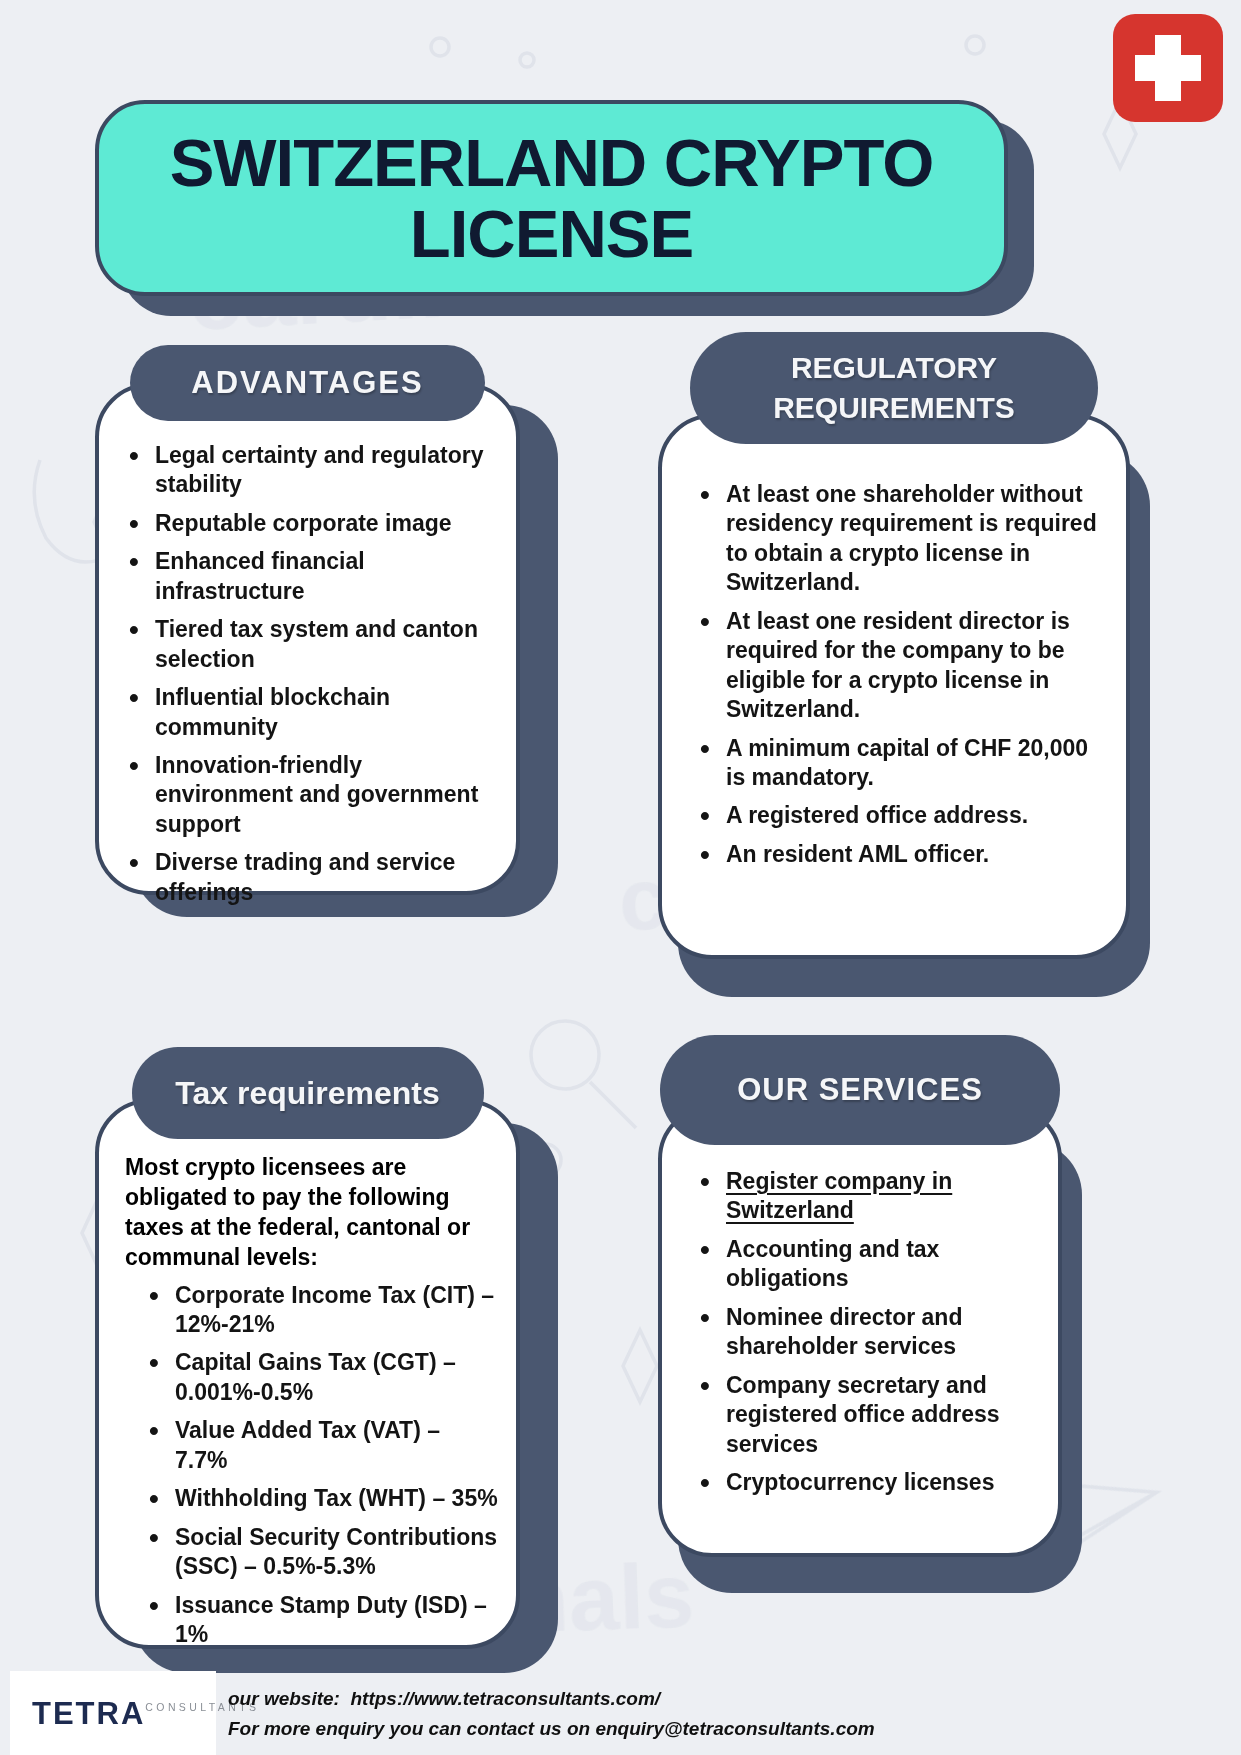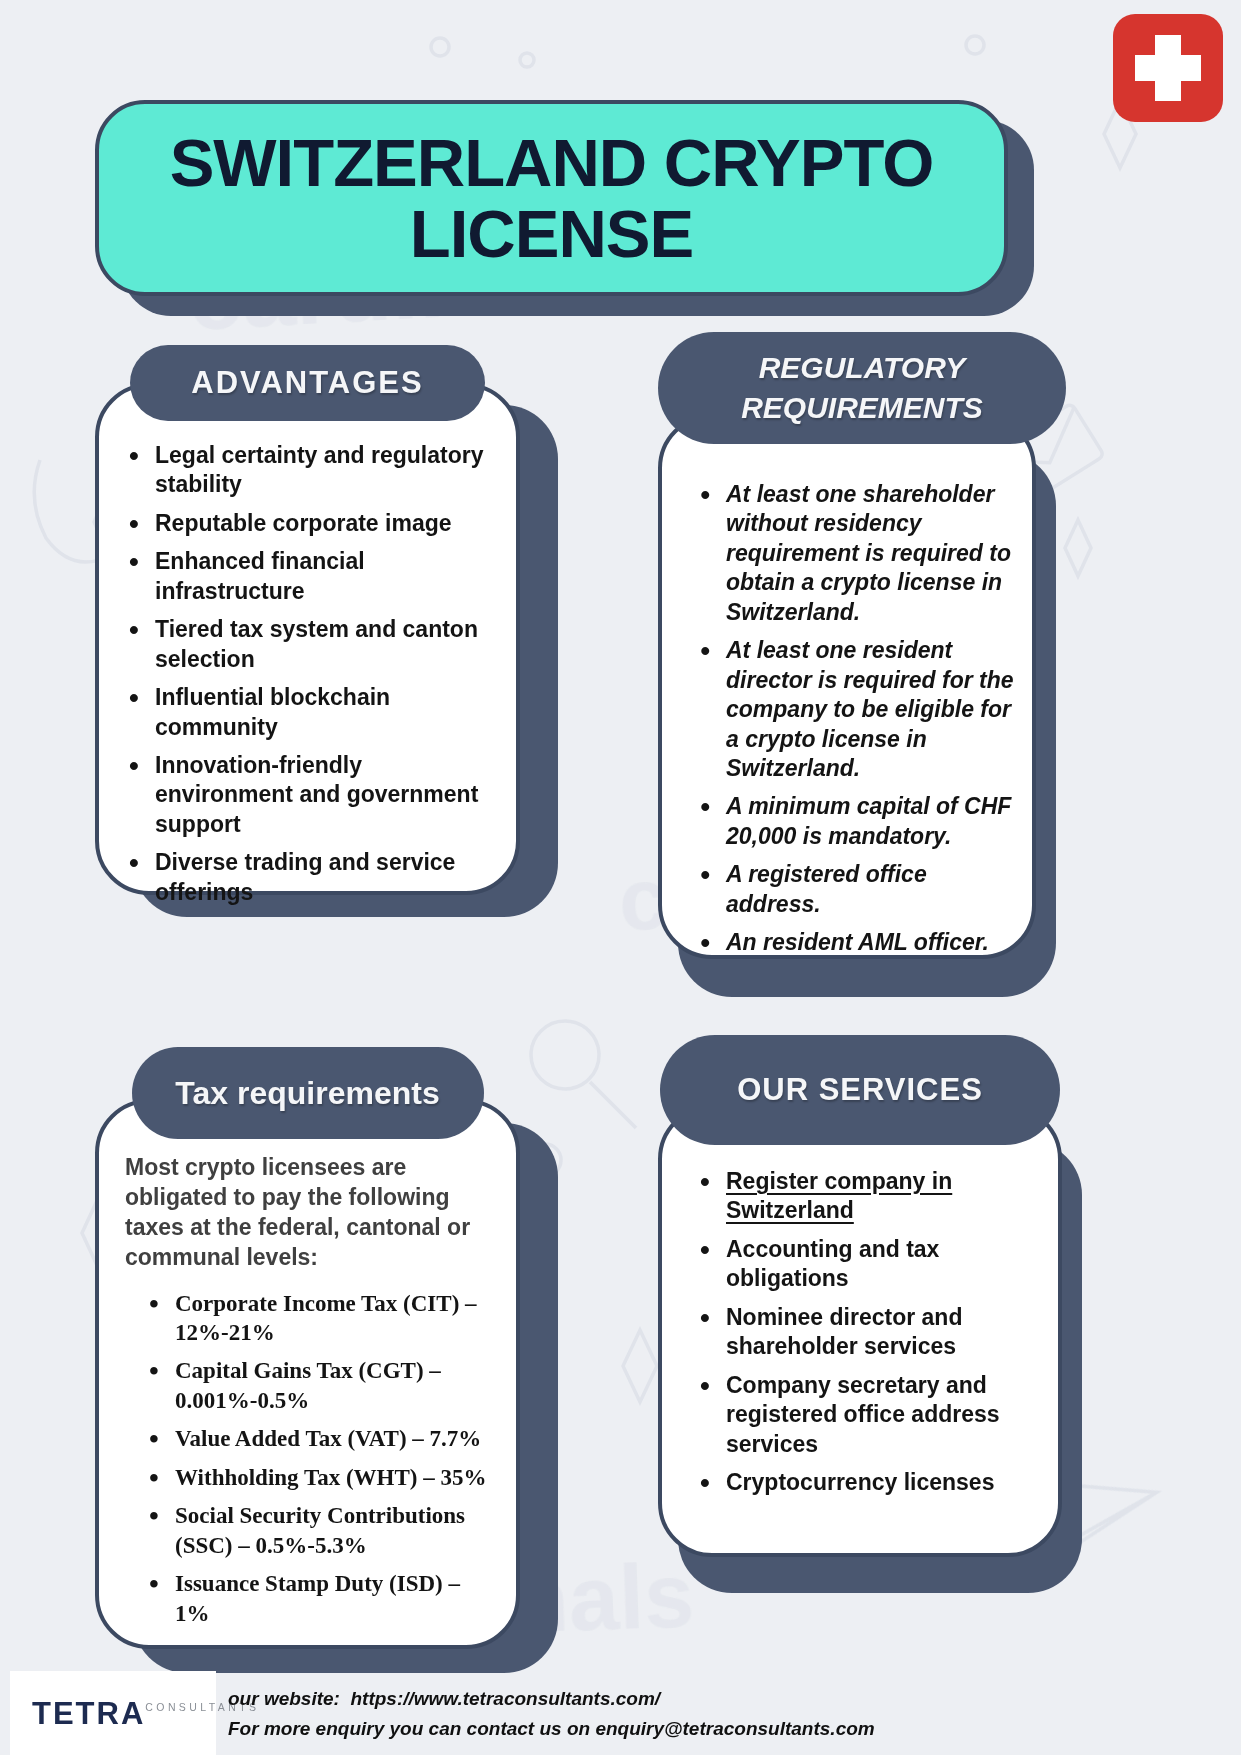--- a/index.html
+++ b/index.html
@@ -27,43 +27,43 @@
   .pill{position:relative;z-index:2;margin:0 auto;background:#4a5770;border-radius:999px;
     display:flex;align-items:center;justify-content:center;color:#f5f6f8;font-weight:700;
     text-align:center;text-shadow:1px 2px 2px rgba(0,0,0,.25);}
   .panel{position:relative;z-index:1;background:#ffffff;border:4px solid #3c4961;border-radius:54px;}
 
   .card-advantages{left:95px;top:345px;width:425px;}
   .card-advantages .pill{width:355px;height:76px;font-size:31px;letter-spacing:2px;}
   .card-advantages .panel{height:512px;margin-top:-38px;box-shadow:38px 22px 0 #4a5770;
     padding:54px 14px 16px 22px;box-sizing:border-box;}
 
-  .card-regulatory{left:658px;top:332px;width:378px;font-style:italic;}
+  .card-regulatory{left:658px;top:332px;width:472px;}
   .card-regulatory .pill{width:408px;height:112px;font-size:30px;line-height:1.35;padding:0 26px;box-sizing:border-box;}
   .card-regulatory .panel{height:545px;margin-top:-30px;box-shadow:20px 38px 0 #4a5770;
     padding:62px 18px 16px 30px;box-sizing:border-box;}
 
   .card-tax{left:95px;top:1047px;width:425px;}
   .card-tax .pill{width:352px;height:92px;font-size:32px;}
   .card-tax .panel{height:550px;margin-top:-40px;box-shadow:38px 24px 0 #4a5770;
     padding:50px 18px 14px 26px;box-sizing:border-box;}
 
   .card-services{left:658px;top:1035px;width:404px;}
   .card-services .pill{width:400px;height:110px;font-size:31px;letter-spacing:1px;}
   .card-services .panel{height:452px;margin-top:-40px;box-shadow:20px 36px 0 #4a5770;
     padding:58px 8px 14px 30px;box-sizing:border-box;}
 
   ul.bullets{list-style:none;margin:0;padding:0;}
   ul.bullets li{position:relative;padding-left:34px;font-size:23px;font-weight:700;
     line-height:1.28;color:#141414;margin-bottom:9px;}
   ul.bullets li::before{content:"\2022";position:absolute;left:8px;top:-3px;font-size:28px;color:#141414;}
   li.link{text-decoration:underline;text-underline-offset:4px;cursor:pointer;}
 
-  .intro{font-size:23px;font-weight:700;line-height:1.3;color:#404040;margin:0 0 16px 0;}
-  .card-tax ul.bullets{padding-left:14px;font-family:Liberation Serif, serif;}
+  .intro{font-size:23px;font-weight:700;line-height:1.3;color:#000000;margin:0 0 8px 0;}
+  .card-tax ul.bullets{padding-left:14px;}
   .card-tax ul.bullets li{padding-left:36px;}
   .card-tax ul.bullets li::before{left:10px;}
 
   
   .logo-box{position:absolute;left:10px;top:1671px;width:206px;height:84px;background:#ffffff;
     display:flex;align-items:center;gap:8px;padding:4px 6px;box-sizing:border-box;z-index:5;}
   .logo-divider{width:3px;height:62px;background:#a9adb3;}
   .logo-text{display:flex;flex-direction:row;line-height:1;}
   .logo-name{font-size:31px;font-weight:800;color:#1d2b50;letter-spacing:2px;}
   .logo-sub{font-size:10.5px;font-weight:400;color:#8a8f96;letter-spacing:3.4px;margin-top:4px;}

